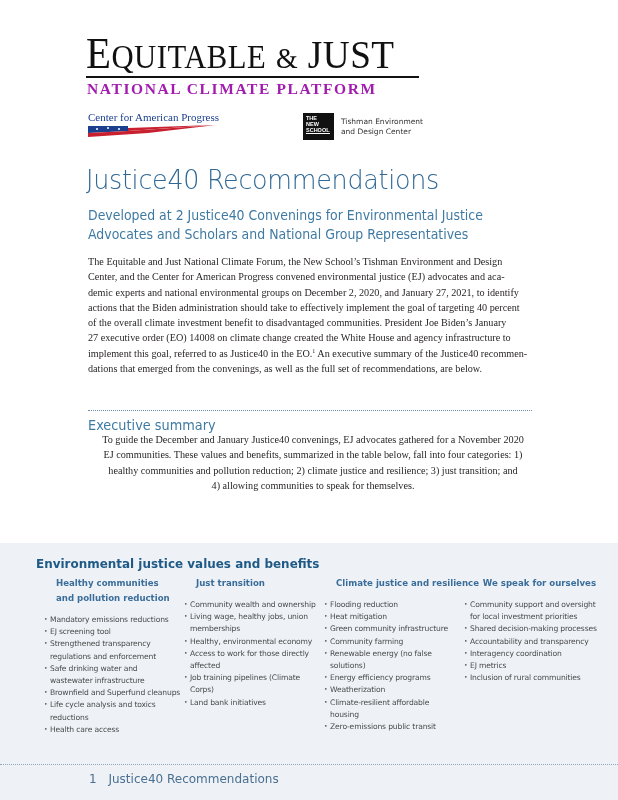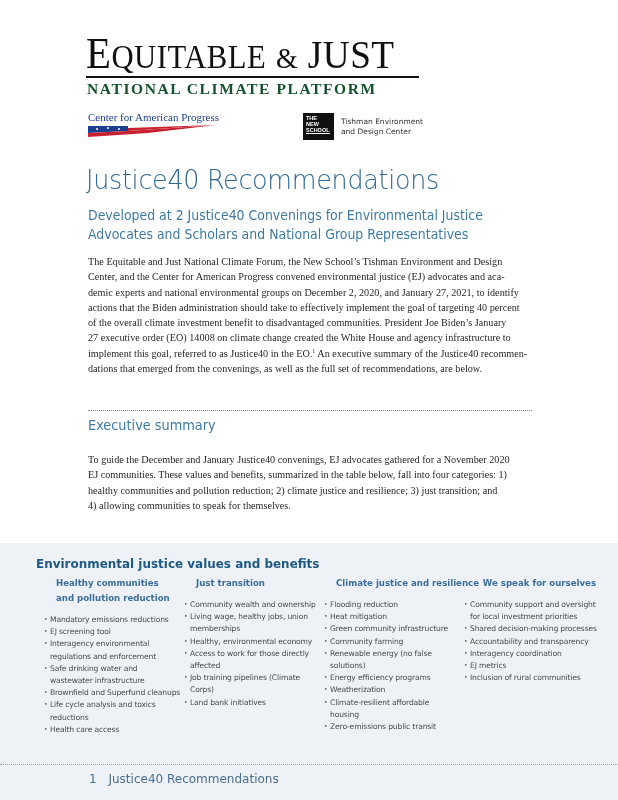--- a/index.html
+++ b/index.html
@@ -13,21 +13,21 @@
     .mast-title {
       left: 86px; top: 34px; width: 334px;
       font-family: "Liberation Serif", serif; font-size: 40px; letter-spacing: 0.5px;
       color: #111; line-height: 40px; white-space: nowrap; transform: scaleX(0.93); transform-origin: left top;
     }
     .mast-title .amp { font-size: 30px; }
     .mast-rule { left: 86px; top: 76px; width: 333px; height: 2px; background: #111; }
     .mast-sub {
       left: 87px; top: 80px; width: 334px;
       font-family: "Liberation Serif", serif; font-weight: bold; font-size: 15.5px; letter-spacing: 1.6px;
-      color: #14532d; white-space: nowrap;
+      color: #a21caf; white-space: nowrap;
     }
 
     
     .cap-logo { left: 88px; top: 111px; width: 130px; height: 26px; }
     .cap-text {
       font-family: "Liberation Serif", serif; font-size: 11px; color: #1b3f8f; white-space: nowrap; display: block;
     }
     .cap-flag { display: block; margin-top: 1px; }
 
     
@@ -52,21 +52,21 @@
       font-size: 13.6px; color: #3f7aa3; line-height: 19px; transform: scaleX(0.92); transform-origin: left top; white-space: nowrap;
     }
 
     
     .para {
       left: 88px; width: 450px; font-family: "Liberation Serif", serif; font-size: 10.2px;
       line-height: 15.3px; color: #231f20;
     }
     .para .line { display: block; white-space: nowrap; }
     .para1 { top: 254px; }
-    .para2 { top: 452px; }
+    .para2 { top: 432px; text-align: center; }
     sup { font-size: 6px; vertical-align: 4px; line-height: 0; }
 
     .dotrule { height: 0; border-top: 1px dotted #6d8fae; }
     .dotrule1 { left: 88px; top: 410px; width: 444px; }
     .section-h {
       left: 88px; top: 417px; font-family: "DejaVu Sans", sans-serif; font-size: 14px;
       color: #3f7aa3; transform: scaleX(0.92); transform-origin: left top; white-space: nowrap;
     }
 
     
@@ -167,21 +167,21 @@
       <span style="display: block;">and pollution reduction</span>
     </div>
     <ul>
       <li>
         <span class="l">Mandatory emissions reductions</span>
       </li>
       <li>
         <span class="l">EJ screening tool</span>
       </li>
       <li>
-        <span class="l">Interagency environmental</span>
+        <span class="l">Strengthened transparency</span>
         <span class="l">regulations and enforcement</span>
       </li>
       <li>
         <span class="l">Safe drinking water and</span>
         <span class="l">wastewater infrastructure</span>
       </li>
       <li>
         <span class="l">Brownfield and Superfund cleanups</span>
       </li>
       <li>

